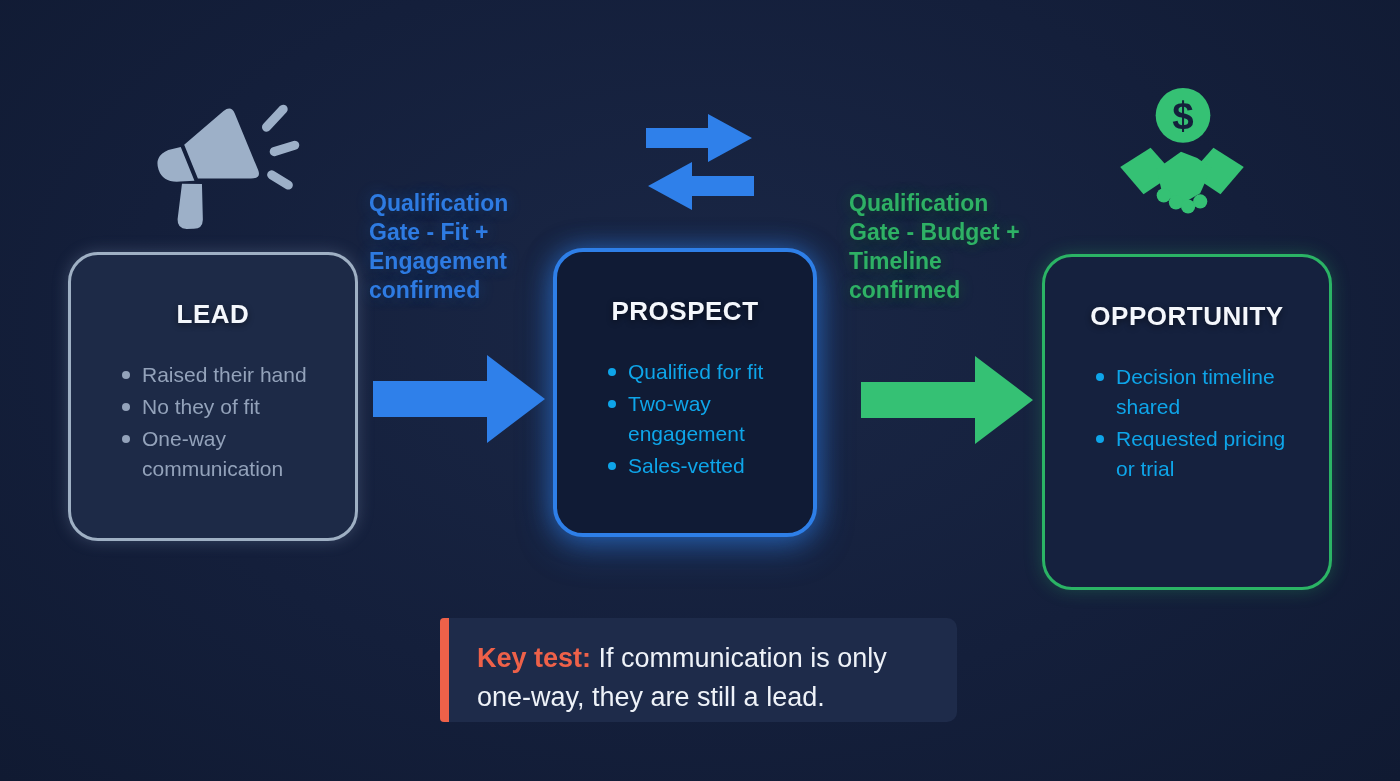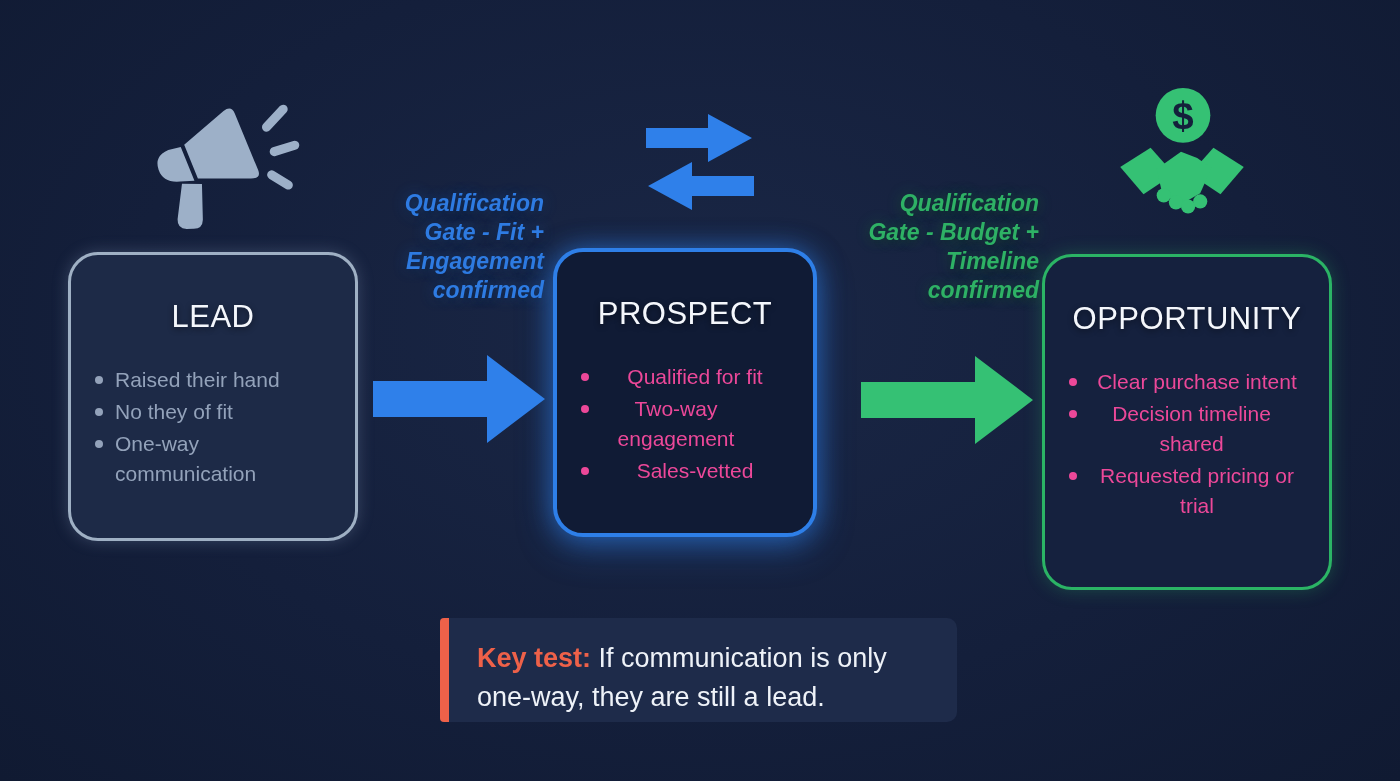--- a/index.html
+++ b/index.html
@@ -23,22 +23,22 @@
     position:absolute;inset:0;
     background:radial-gradient(ellipse at 50% 42%, #1a2746 0%, #141f3b 58%, #101a32 100%);
   }
   
   .icon{position:absolute;}
   .icon.megaphone{left:140px;top:95px;width:168px;height:148px;}
   .icon.exchange{left:644px;top:112px;width:112px;height:100px;fill:var(--blue);}
   .icon.handshake{left:1116px;top:86px;width:132px;height:160px;}
   
   .gate{
-    position:absolute;text-align:right;font-weight:bold;
-    font-size:23px;line-height:29px;white-space:nowrap;font-style:italic;
+    position:absolute;text-align:left;font-weight:bold;
+    font-size:23px;line-height:29px;white-space:nowrap;
   }
   .gate-blue{
     left:369px;top:189px;width:175px;color:var(--blue-text);
     text-shadow:0 0 14px rgba(46,123,226,.45), 0 2px 8px rgba(0,0,0,.4);
   }
   .gate-green{
     left:849px;top:189px;width:190px;color:var(--green-text);
     text-shadow:0 0 14px rgba(46,177,101,.4), 0 2px 8px rgba(0,0,0,.4);
   }
   
@@ -53,33 +53,33 @@
     background:#101b35;border:4px solid #2e7fe8;
     box-shadow:0 0 26px rgba(46,127,232,.55), 0 12px 36px rgba(46,127,232,.35);
   }
   .stage.opportunity{
     left:1042px;top:254px;width:290px;height:336px;
     background:#15213e;border:3px solid #2bb465;
     box-shadow:0 0 18px rgba(43,180,101,.3);
   }
   .stage h2{
     margin:44px 5px 0;text-align:center;color:#f4f7fc;
-    font-size:31px;font-weight:normal;letter-spacing:.5px;
+    font-size:26px;font-weight:bold;letter-spacing:.5px;
     text-shadow:0 2px 6px rgba(0,0,0,.45);
   }
-  .stage ul{list-style:none;margin:30px 0 0;padding:0 24px 0 22px;}
+  .stage ul{list-style:none;margin:30px 0 0;padding:0 24px 0 49px;}
   .stage li{
     position:relative;padding-left:22px;font-size:21px;line-height:30px;margin-bottom:2px;
   }
   .stage li::before{
     content:"";position:absolute;left:2px;top:11px;width:8px;height:8px;
     border-radius:50%;background:currentColor;
   }
   .stage.lead li{color:var(--muted-text);}
-  .stage.prospect li,.stage.opportunity li{color:#ec4899;text-align:center;}
+  .stage.prospect li,.stage.opportunity li{color:#0ea5e9;}
   .stage.prospect li:nth-child(2){max-width:150px;}
   .stage.opportunity li:nth-child(2){max-width:205px;}
   
   .flow-arrow{position:absolute;width:172px;height:88px;}
   .flow-arrow.arrow-blue{left:373px;top:355px;fill:var(--blue);}
   .flow-arrow.arrow-green{left:861px;top:356px;fill:var(--green);}
   
   .key-test{
     position:absolute;left:440px;top:618px;width:517px;height:104px;
     background:#1e2b4a;border-radius:4px 10px 10px 4px;
@@ -155,21 +155,20 @@
     <ul>
       <li>Qualified for fit</li>
       <li>Two-way engagement</li>
       <li>Sales-vetted</li>
     </ul>
   </section>
 
   <section class="stage opportunity">
     <h2>OPPORTUNITY</h2>
     <ul>
-      <li>Clear purchase intent</li>
       <li>Decision timeline shared</li>
       <li>Requested pricing or trial</li>
     </ul>
   </section>
 
   <svg class="flow-arrow arrow-blue" viewBox="0 0 172 88">
     <polygon points="0,26 114,26 114,0 172,44 114,88 114,62 0,62"></polygon>
   </svg>
   <svg class="flow-arrow arrow-green" viewBox="0 0 172 88">
     <polygon points="0,26 114,26 114,0 172,44 114,88 114,62 0,62"></polygon>

